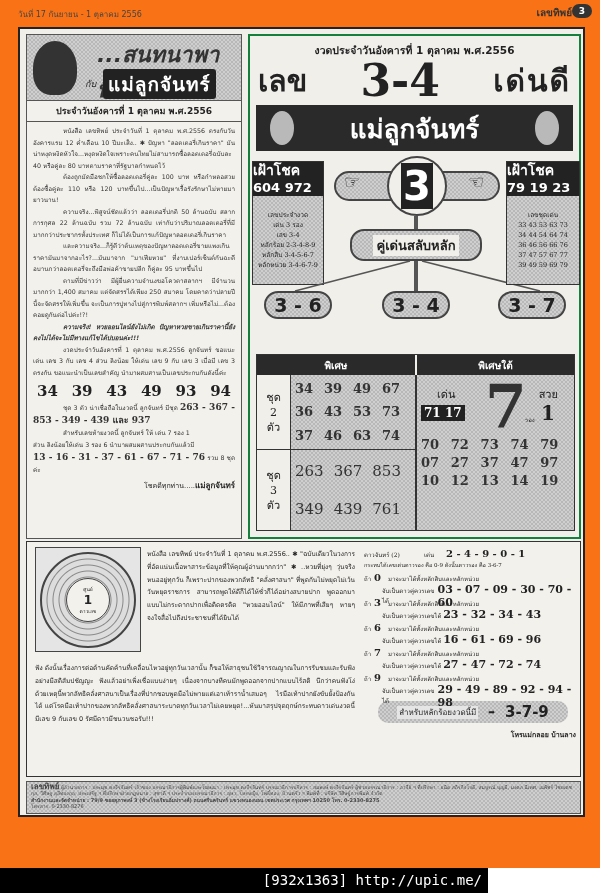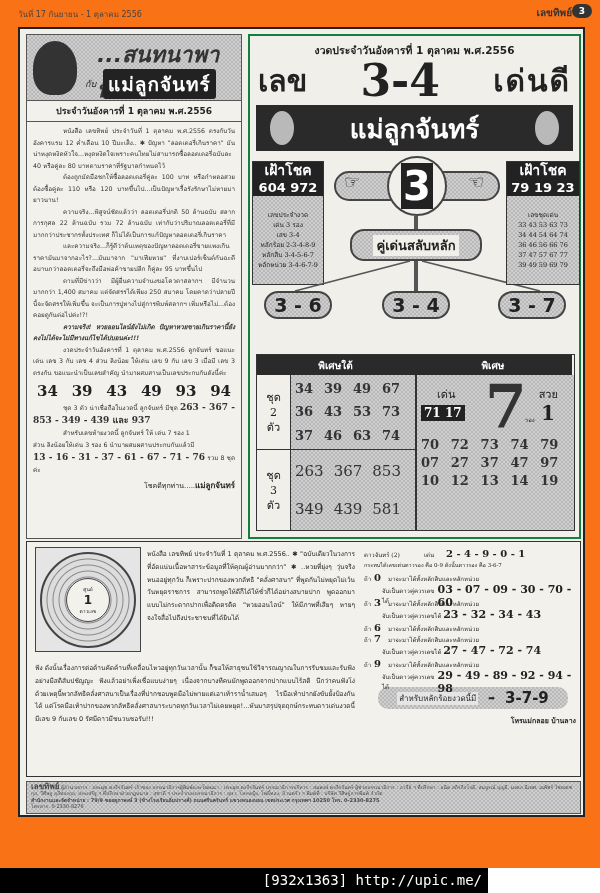--- a/index.html
+++ b/index.html
@@ -29,21 +29,21 @@
 .rcol{position:absolute;left:228px;top:5px;width:333px;height:505px;border:2px solid #15803d;background:#f1efea}
 .rtitle{text-align:center;font-size:10.5px;font-weight:bold;padding-top:6px}
 .lekh{display:flex;justify-content:space-between;align-items:center;padding:0 8px;height:42px}
 .lekh .a{font-size:30px;font-weight:bold}
 .lekh .mid{font-family:"DejaVu Serif",serif;font-size:44px;font-weight:bold}
 .lekh .b{font-size:30px;font-weight:bold;letter-spacing:2px}
 .mae{margin:4px 6px 0 6px;height:46px;background:#2a2a2a;color:#fff;display:flex;align-items:center;justify-content:center;font-size:26px;font-weight:bold;position:relative}
 .mae .f{position:absolute;top:6px;width:24px;height:34px;border-radius:50%;background:#ddd;opacity:.8}
 .mid-area{position:relative;height:180px}
 .paobox{position:absolute;width:72px;border:1px solid #333}
-.paobox .ph{background:#222;color:#fff;text-align:center;font-weight:bold;line-height:17px}
+.paobox .ph{background:#222;color:#fff;text-align:left;font-weight:bold;line-height:17px}
 .paobox .ph1{font-size:14px}
 .paobox .ph2{font-size:13px}
 .paobox .pb{font-size:6.5px;text-align:center;line-height:10px;padding:14px 0;font-family:"DejaVu Serif",serif}
 .pill{position:absolute;border:2px solid #444;border-radius:20px}
 .circ{position:absolute;left:137px;top:5px;width:60px;height:60px;border-radius:50%;border:2px solid #444;background:#f1efea;display:flex;align-items:center;justify-content:center}
 .circ span{width:32px;height:46px;background:#222;color:#fff;font-size:40px;font-weight:bold;text-align:center;line-height:46px}
 .hand{position:absolute;top:20px;font-size:18px}
 .dupill{position:absolute;left:100px;top:78px;width:132px;height:32px;border:2px solid #444;border-radius:14px;display:flex;align-items:center;justify-content:center;font-size:13px;font-weight:bold}
 .pairs{position:absolute;top:140px;width:68px;height:28px;border:2px solid #444;border-radius:16px;display:flex;align-items:center;justify-content:center;font-size:19px;font-weight:bold}
 .line{position:absolute;background:#555}
@@ -183,22 +183,22 @@
             <div><span>34</span> <span>44</span> <span>54</span> <span>64</span> <span>74</span></div>
             <div><span>36</span> <span>46</span> <span>56</span> <span>66</span> <span>76</span></div>
             <div><span>37</span> <span>47</span> <span>57</span> <span>67</span> <span>77</span></div>
             <div><span>39</span> <span>49</span> <span>59</span> <span>69</span> <span>79</span></div>
           </div>
         </div>
       </div>
 
       <div class="ptable">
         <div class="pth">
+          <div style="width:160px;border-right:2px solid #f1efea">พิเศษ</div>
           <div style="flex:1">พิเศษใต้</div>
-          <div style="width:160px;border-right:2px solid #f1efea">พิเศษ</div>
         </div>
         <div class="pbody">
           <div class="pleft">
             <div class="prow" style="height:75px">
               <div class="plabel">
                 <span>ชุด</span>
                 <span>2</span>
                 <span>ตัว</span>
               </div>
               <div class="pnums checker" style="grid-template-columns:repeat(4,1fr);font-size:13px;align-content:space-around">
@@ -221,21 +221,21 @@
                 <span>ชุด</span>
                 <span>3</span>
                 <span>ตัว</span>
               </div>
               <div class="pnums checker" style="grid-template-columns:repeat(3,1fr);font-size:15px;font-weight:normal;align-content:space-around">
                 <span>263</span>
                   <span>367</span>
                   <span>853</span>
                 <span>349</span>
                   <span>439</span>
-                  <span>581</span>
+                  <span>761</span>
               </div>
             </div>
           </div>
           <div class="pright checker">
             <span style="position:absolute;left:20px;top:10px;font-size:11px">เด่น</span>
             <span style="position:absolute;right:16px;top:10px;font-size:11px">สวย</span>
             <div style="position:absolute;left:4px;top:30px;background:#222;color:#fff;padding:1px 3px;font-size:12px;font-weight:bold">
               <span>71</span> <span>17</span>
             </div>
             <span style="position:absolute;left:68px;top:-4px;font-size:60px;font-weight:bold;color:#333">7</span>
@@ -299,20 +299,21 @@
               <span>มาจะมาได้ทั้งหลักสิบและหลักหน่วย</span>
             </div>
           <div class="r ind" style="height:14px"><span>จับเป็นดาวคู่ควรเลขได้</span>&nbsp;<span class="big" style="font-size:11px">23 - 32 - 34 - 43</span></div>
         </div>
         <div>
           <div class="r">
               <span style="width:10px">ถ้า</span>
               <span class="big" style="width:14px">6</span>
               <span>มาจะมาได้ทั้งหลักสิบและหลักหน่วย</span>
             </div>
+          <div class="r ind" style="height:14px"><span>จับเป็นดาวคู่ควรเลขได้</span>&nbsp;<span class="big" style="font-size:11px">16 - 61 - 69 - 96</span></div>
         </div>
         <div>
           <div class="r">
               <span style="width:10px">ถ้า</span>
               <span class="big" style="width:14px">7</span>
               <span>มาจะมาได้ทั้งหลักสิบและหลักหน่วย</span>
             </div>
           <div class="r ind" style="height:14px"><span>จับเป็นดาวคู่ควรเลขได้</span>&nbsp;<span class="big" style="font-size:11px">27 - 47 - 72 - 74</span></div>
         </div>
         <div>

